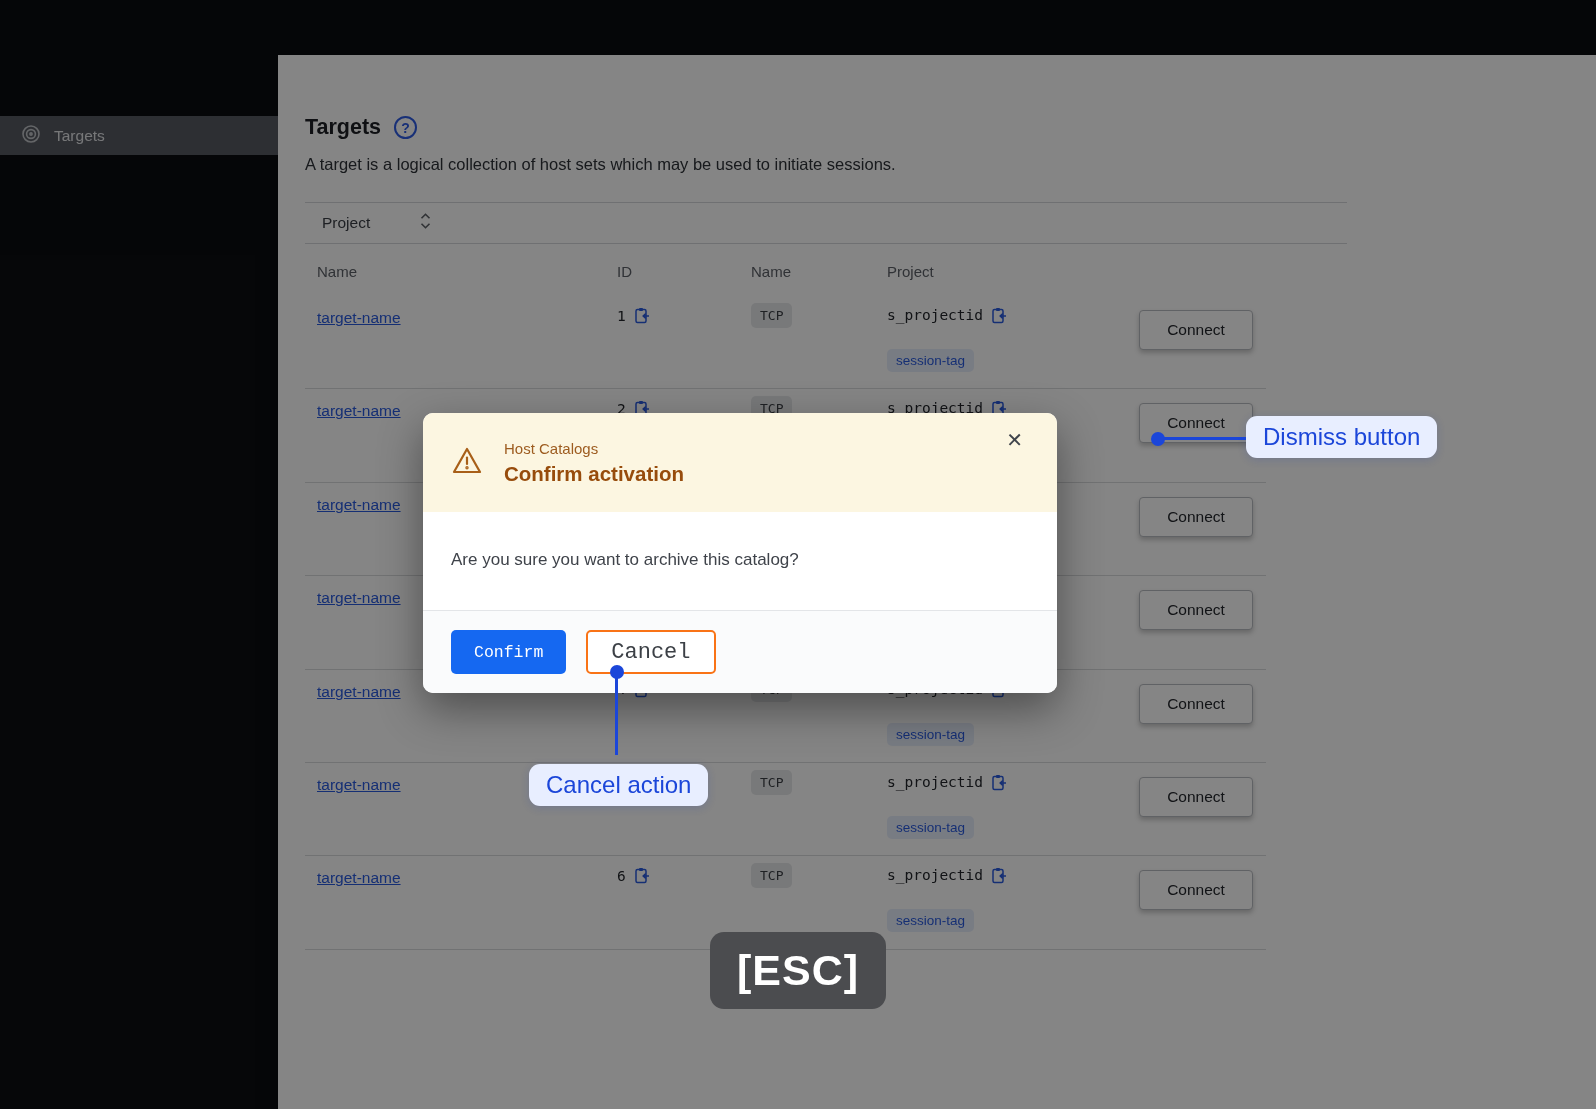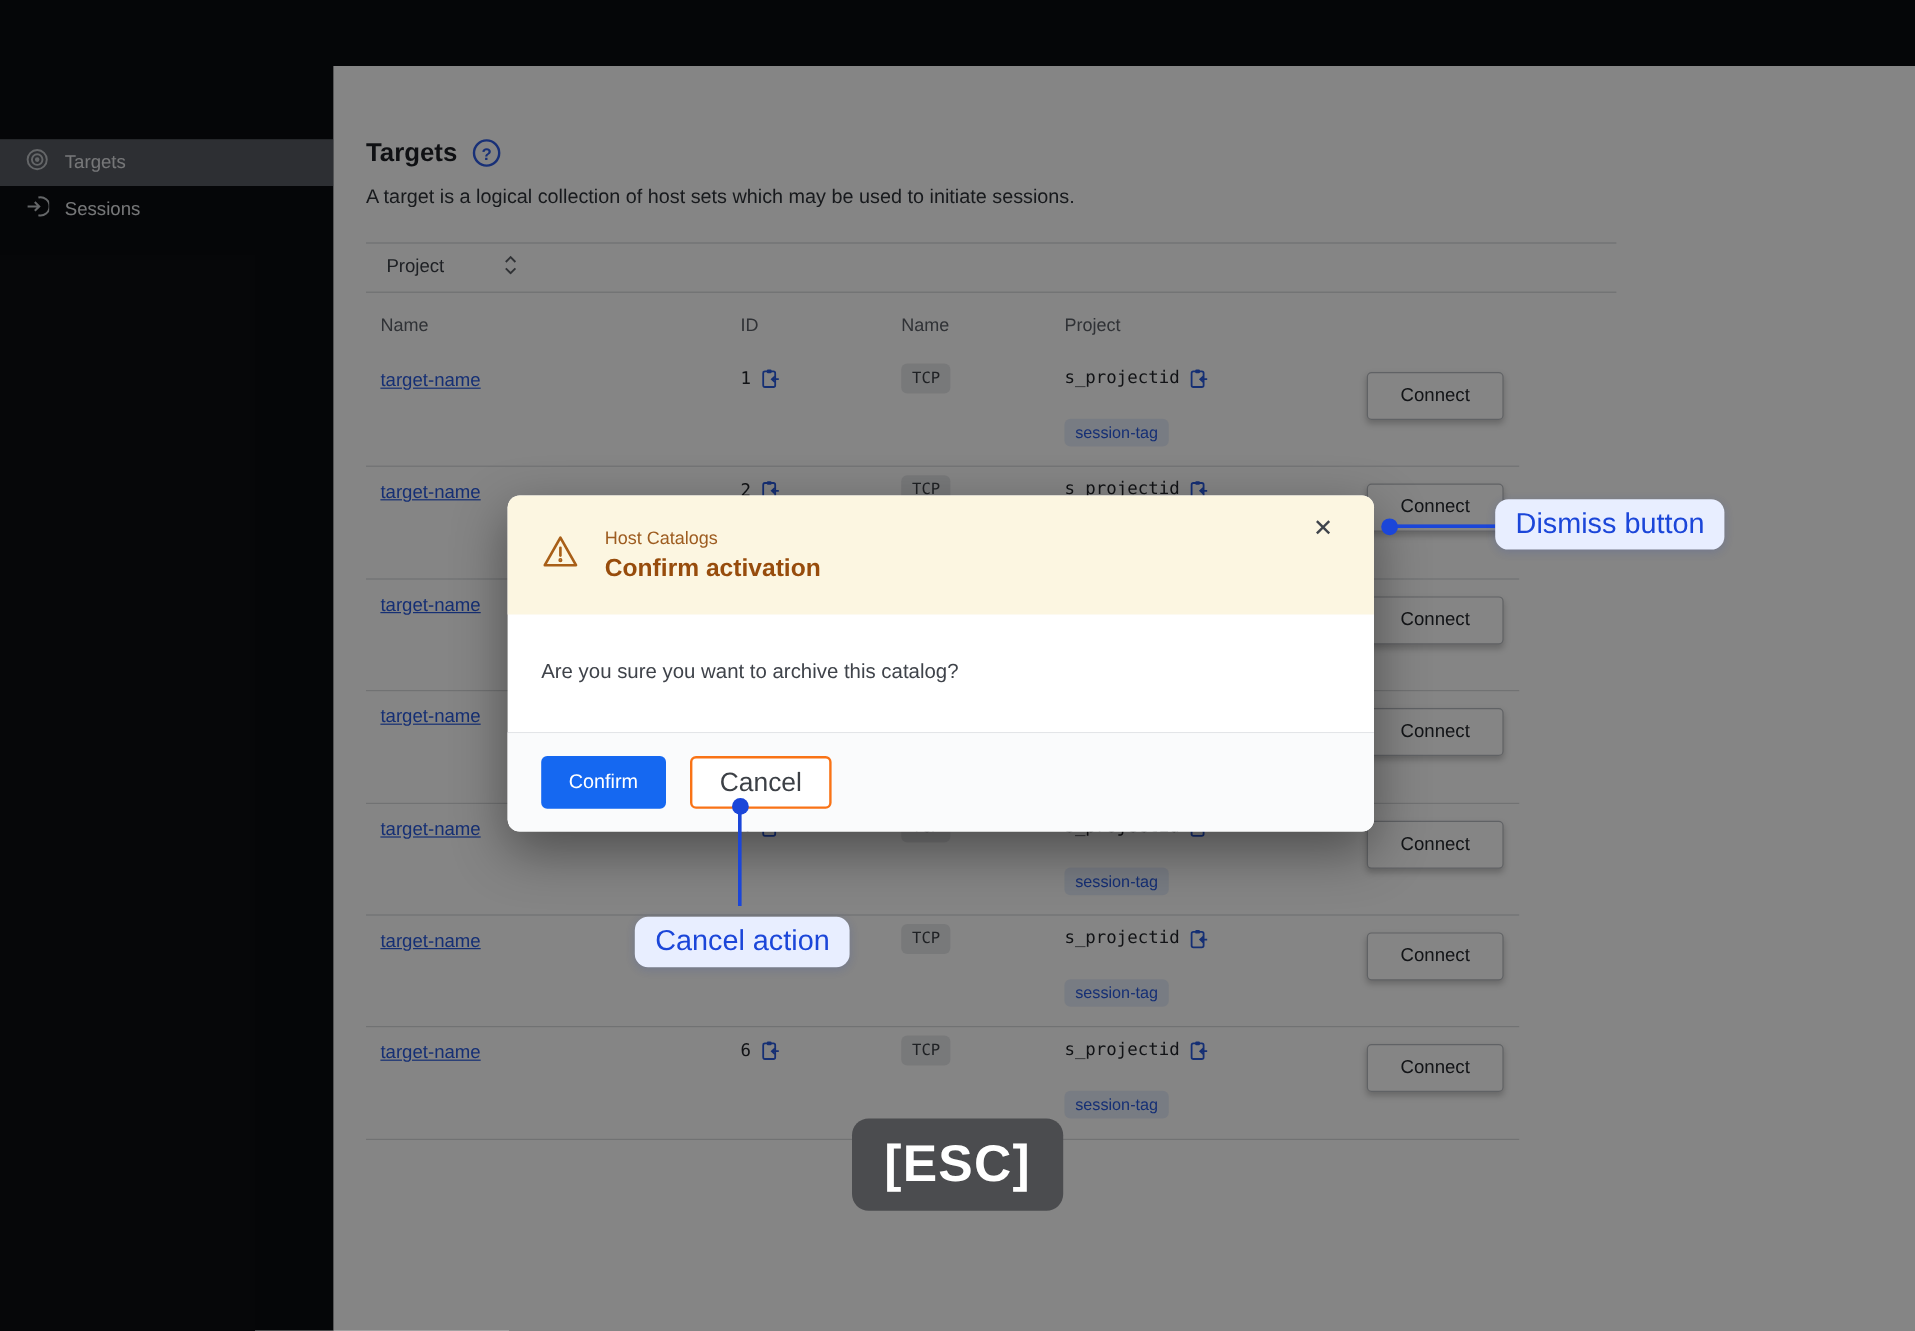--- a/index.html
+++ b/index.html
@@ -49,31 +49,31 @@
   .projline{display:flex;align-items:flex-start;gap:7px;}
   .tag{display:inline-block;margin-top:25px;background:#e7eefb;color:#2a5bdf;font-size:13.5px;
        padding:4px 9px;border-radius:5px;cursor:pointer;}
   .connect{position:absolute;left:834px;top:14px;width:114px;height:40px;background:#fff;
            border:1px solid #b9bcc1;border-radius:4px;font-size:15.5px;color:#24272c;
            font-family:"Liberation Sans",sans-serif;box-shadow:0 3px 5px rgba(0,0,0,.22);cursor:pointer;}
   .copy{display:inline-flex;cursor:pointer;}
 
   
   .backdrop{position:absolute;inset:0;background:rgba(0,0,0,0.48);z-index:10;}
-  .modal{position:absolute;left:423px;top:413px;width:722px;height:280px;z-index:20;
+  .modal{position:absolute;left:423px;top:413px;width:634px;height:280px;z-index:20;
          background:#fff;border-radius:10px;box-shadow:0 16px 44px rgba(0,0,0,.42);}
   .m-head{height:99px;background:#fcf6e1;border-radius:10px 10px 0 0;display:flex;
           align-items:center;gap:21px;padding:0 28px;position:relative;}
   .m-eyebrow{font-size:15px;color:#9d5c20;}
   .m-title{font-size:20.5px;font-weight:700;color:#974c0c;margin-top:5px;}
   .m-close{position:absolute;right:28px;top:14px;border:none;background:none;font-size:20px;
            color:#3f444b;cursor:pointer;font-family:inherit;}
   .m-body{height:98px;padding:38px 28px;font-size:17px;color:#3f434a;}
   .m-foot{height:83px;background:#fafbfc;border-top:1px solid #e3e5e8;border-radius:0 0 10px 10px;
-          display:flex;align-items:center;gap:20px;padding:0 28px;}
+          display:flex;align-items:center;gap:20px;padding:0 28px;font-family:Liberation Mono, monospace;}
   .btn-primary{background:#1568f1;color:#fff;border:none;border-radius:5px;height:44px;
                padding:0 23px;font-size:16.5px;font-weight:500;font-family:inherit;cursor:pointer;}
   .btn-secondary{background:#fff;color:#3c4046;border:2px solid #f97316;border-radius:5px;
                  height:44px;padding:0 23px;font-size:22px;font-family:inherit;cursor:pointer;text-align:right;}
 
   
   .dot{position:absolute;width:14px;height:14px;border-radius:50%;background:#1b46d9;z-index:30;}
   .dot-dismiss{left:1151px;top:432px;}
   .dot-cancel{left:610px;top:665px;}
   .line-dismiss{position:absolute;left:1163px;top:437px;width:83px;height:3px;background:#1b46d9;z-index:30;}
@@ -141,29 +141,20 @@
       <div class="nav-item active">
         <span>
           <svg width="20" height="20" viewBox="0 0 20 20" fill="none" stroke="#c0c3c7" stroke-width="1.6">
             <circle cx="10" cy="10" r="8"></circle>
               <circle cx="10" cy="10" r="4.4"></circle>
               <circle cx="10" cy="10" r="1.1" fill="#c0c3c7"></circle>
           </svg>
         </span>
         <span>Targets</span>
       </div>
-      <div class="nav-item">
-        <span>
-          <svg width="20" height="20" viewBox="0 0 20 20" fill="none" stroke="#c0c3c7" stroke-width="1.7">
-            <path d="M11 2.6a7.6 7.6 0 1 1 0 14.8"></path>
-            <path d="M2 10h9.5M8 6.4L11.7 10 8 13.6"></path>
-          </svg>
-        </span>
-        <span>Sessions</span>
-      </div>
     </div>
   </div>
 
   <div class="main">
     <div class="h1row">
       <span class="h1">Targets</span>
       <span class="help">?</span>
     </div>
     <div class="desc">A target is a logical collection of host sets which may be used to initiate sessions.</div>
 

